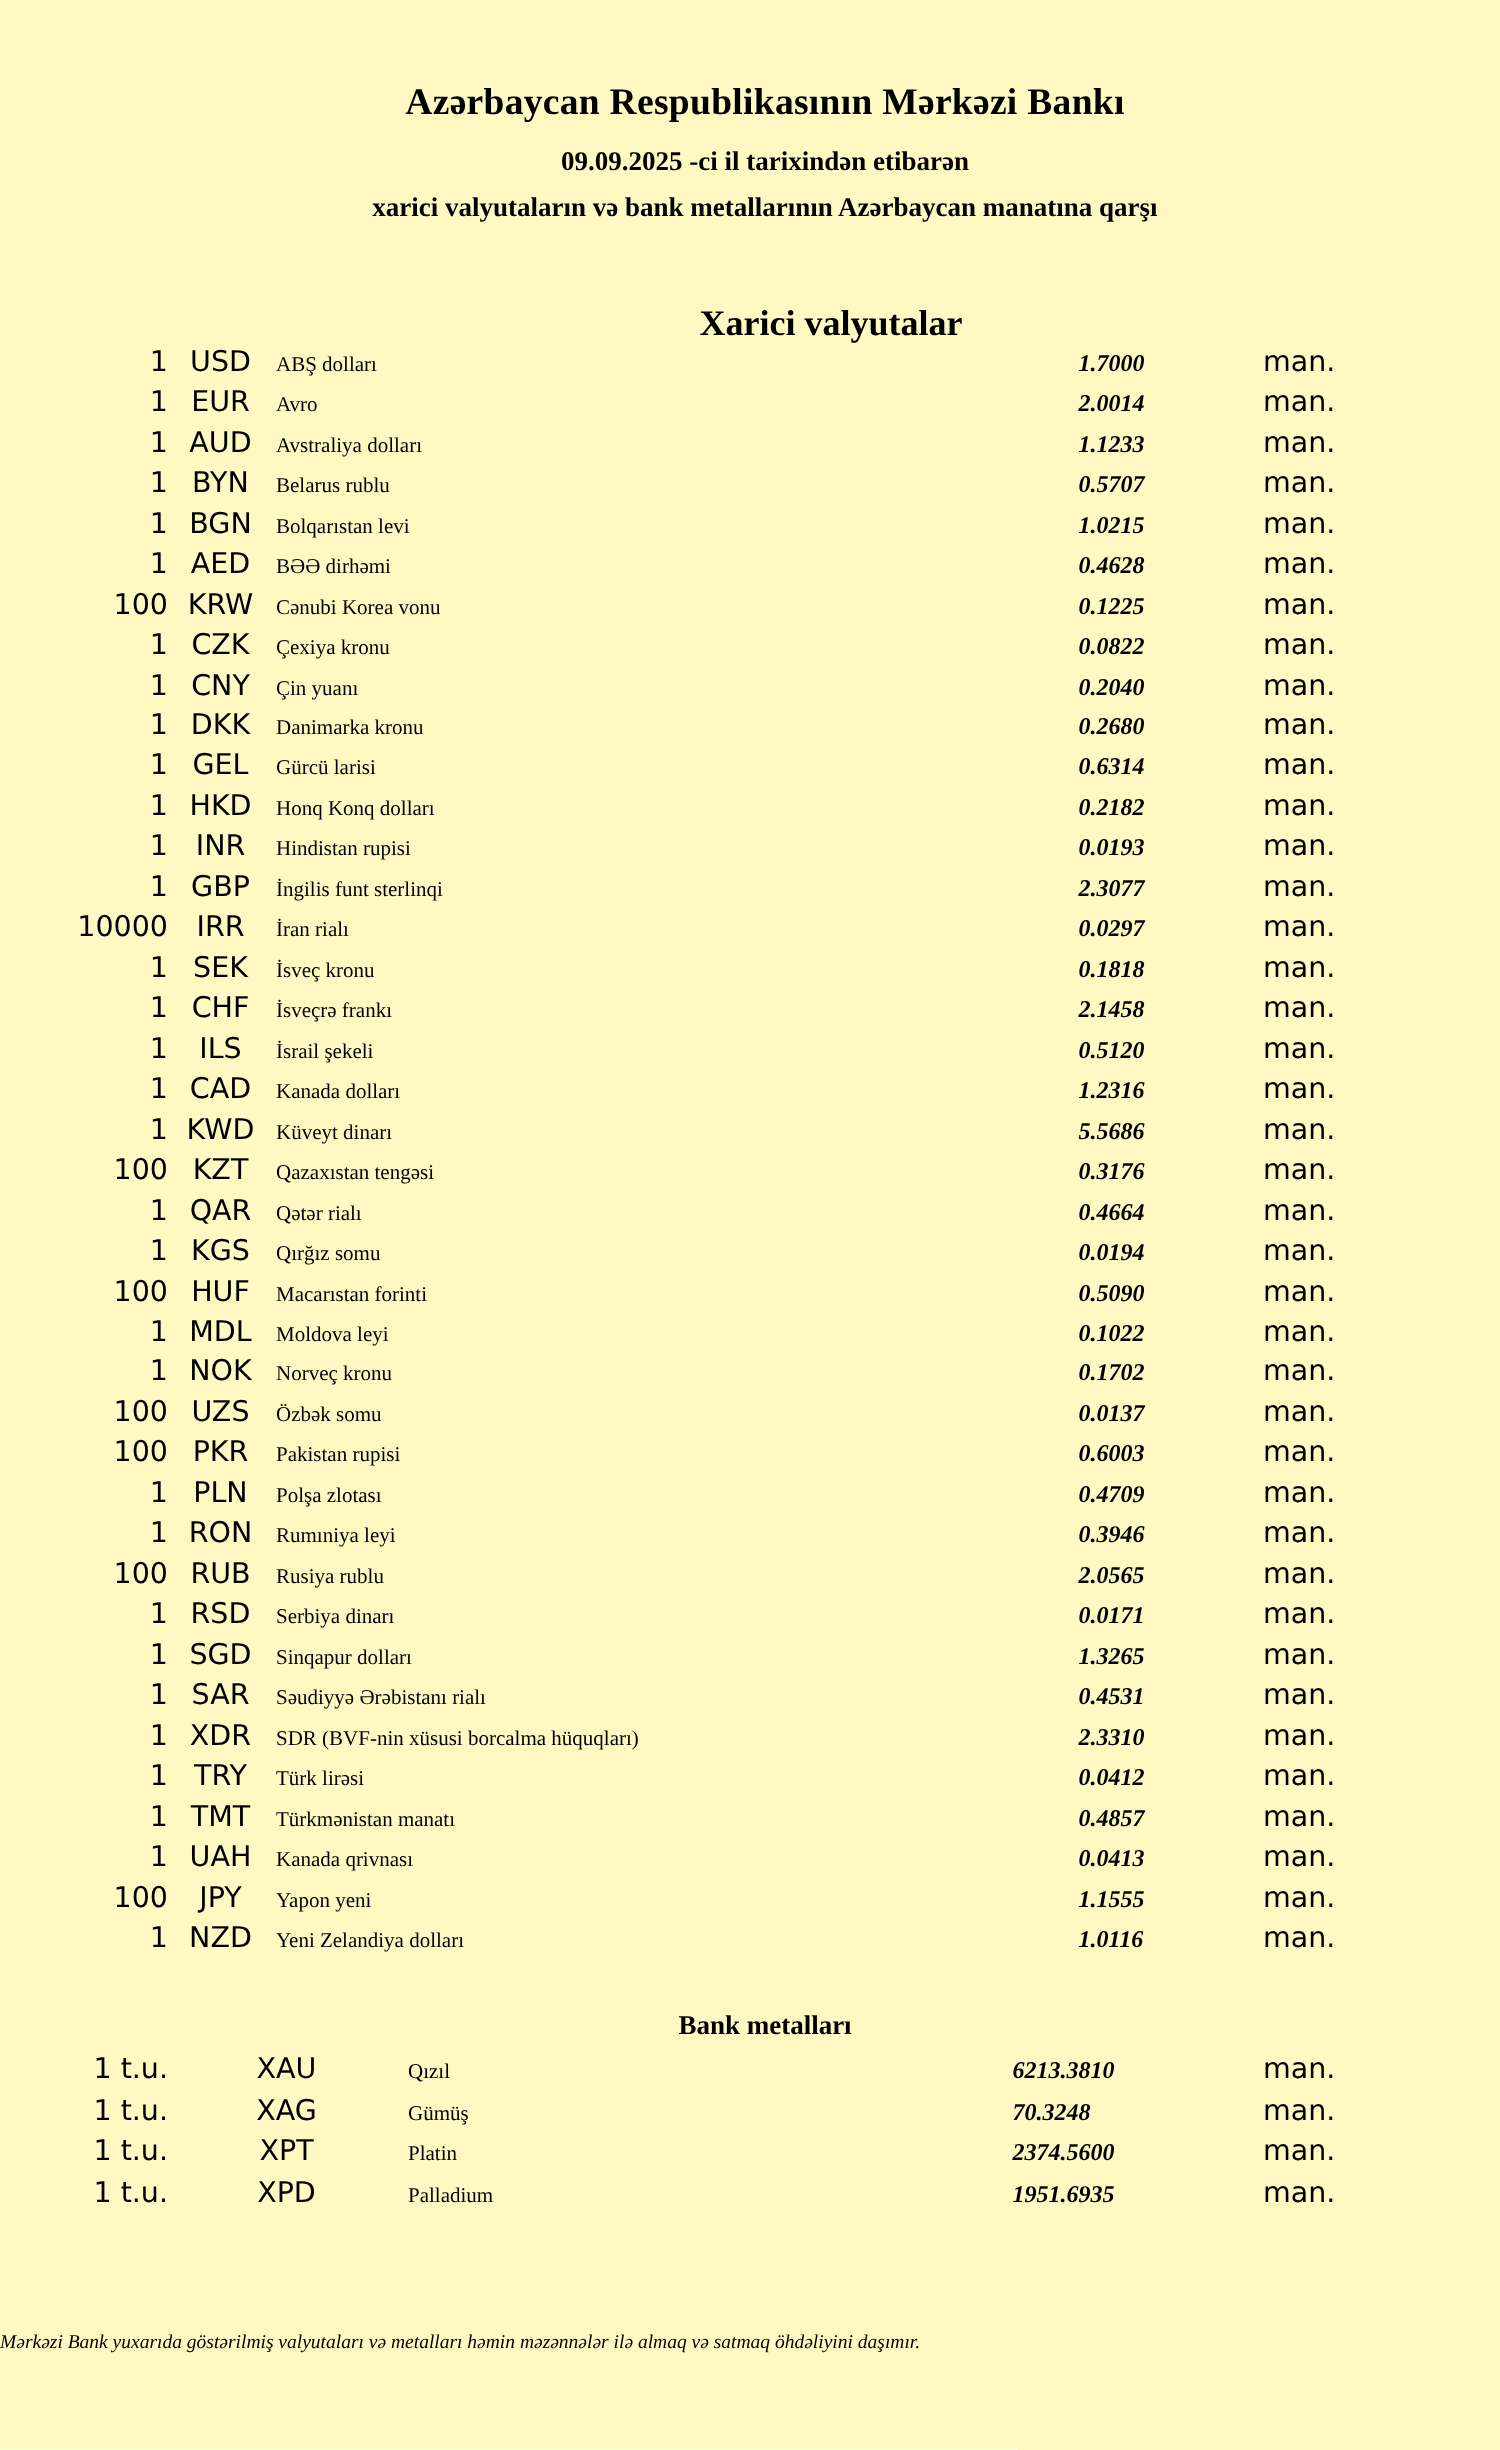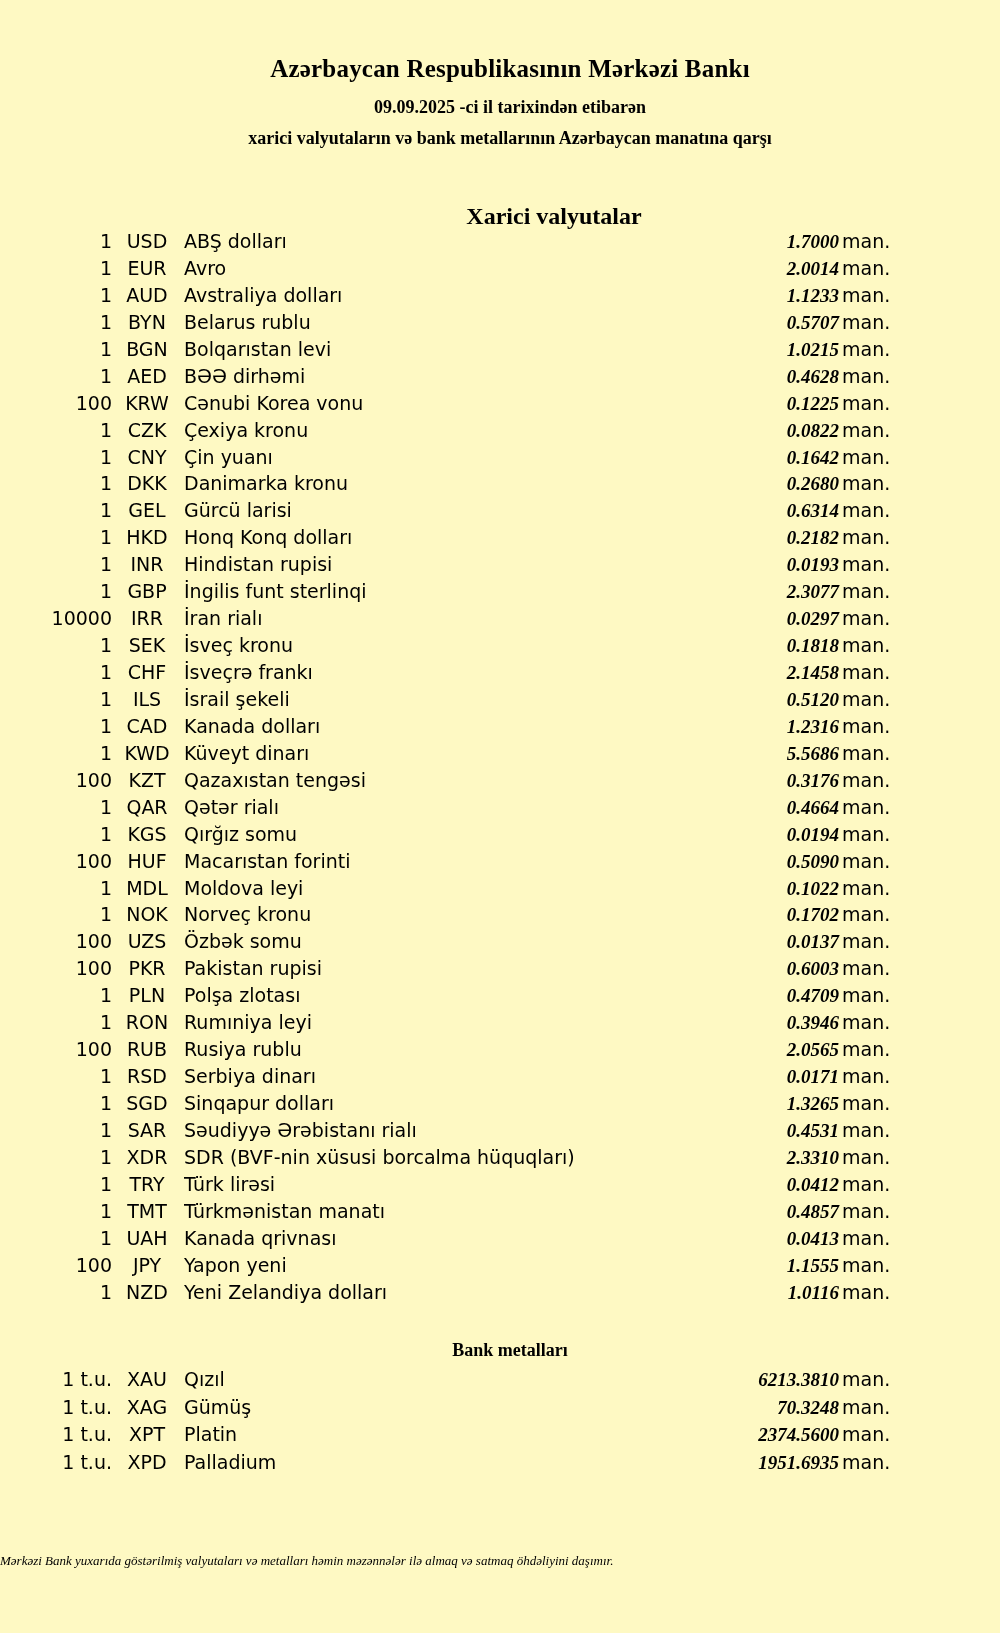--- a/index.html
+++ b/index.html
@@ -40,53 +40,54 @@
   .metals-table     { top: 1366px; }
 
   .rate-row {
     display: flex;
     align-items: baseline;
     height: 26.95px;
     line-height: 26.95px;
     padding-right: 98px;
     box-sizing: border-box;
   }
-  .metals-table .rate-row { height: 27.5px; line-height: 27.5px; }
+  .metals-table .rate-row { height: 27.5px; line-height: 27.5px; gap: 44px; }
 
   .cell-qty {
     width: 112px;
     flex: 0 0 112px;
     text-align: right;
     font-size: 19px;
     white-space: nowrap;
   }
   .cell-code {
     width: 58px;
     flex: 0 0 58px;
     margin-left: 6px;
     text-align: center;
     font-size: 19px;
     white-space: nowrap;
   }
   .cell-name {
     flex: 1 1 auto;
     margin-left: 8px;
     text-align: left;
-    font-size: 19px;
+    font-size: 14px;
     white-space: nowrap;
     overflow: hidden;
+    font-family: Liberation Serif, serif;
   }
   .cell-rate {
     width: 120px;
     flex: 0 0 120px;
-    text-align: right;
+    text-align: left;
     font-family: "Liberation Serif", "DejaVu Serif", serif;
     font-style: italic;
     font-weight: bold;
-    font-size: 19px;
+    font-size: 16px;
     white-space: nowrap;
   }
   .cell-man {
     width: 60px;
     flex: 0 0 60px;
     margin-left: 3px;
     text-align: left;
     font-size: 19px;
     white-space: nowrap;
   }
@@ -178,21 +179,21 @@
     <span class="cell-code">CZK</span>
     <span class="cell-name">Çexiya kronu</span>
     <span class="cell-rate">0.0822</span>
     <span class="cell-man">man.</span>
   </div>
 
   <div class="rate-row">
     <span class="cell-qty">1</span>
     <span class="cell-code">CNY</span>
     <span class="cell-name">Çin yuanı</span>
-    <span class="cell-rate">0.1642</span>
+    <span class="cell-rate">0.2040</span>
     <span class="cell-man">man.</span>
   </div>
 
   <div class="rate-row">
     <span class="cell-qty">1</span>
     <span class="cell-code">DKK</span>
     <span class="cell-name">Danimarka kronu</span>
     <span class="cell-rate">0.2680</span>
     <span class="cell-man">man.</span>
   </div>

